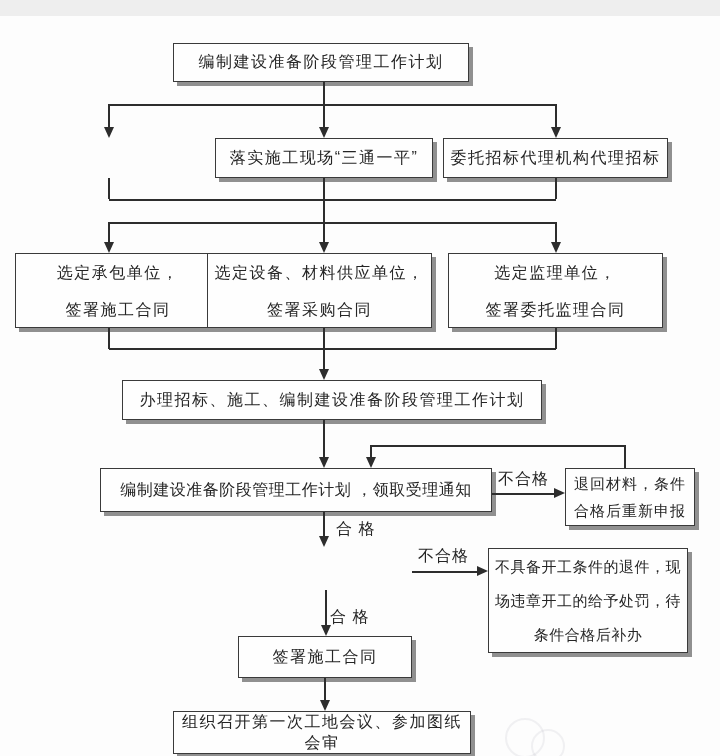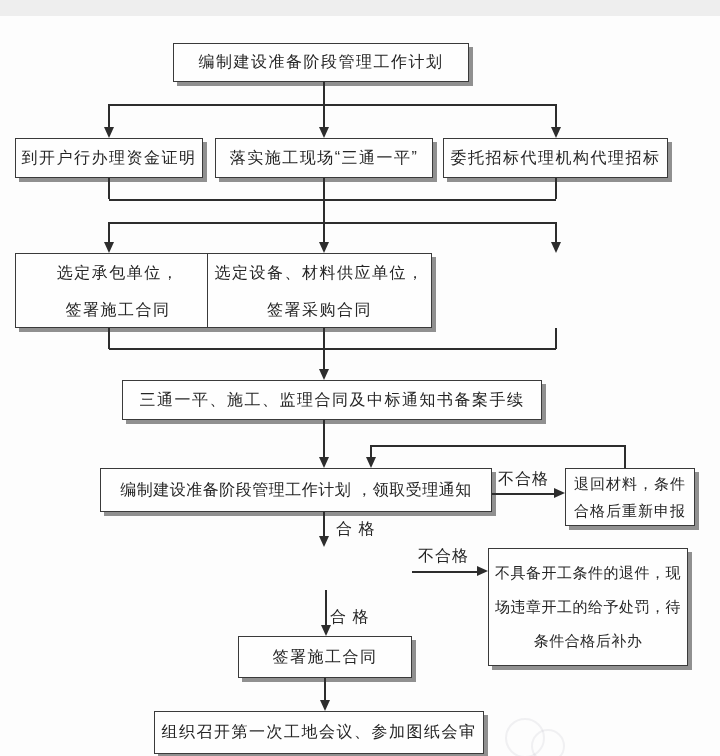--- a/index.html
+++ b/index.html
@@ -44,50 +44,51 @@
 
   <div class="vl" style="left:323.25px;top:66px;height:22px;"></div>
   <div class="hl" style="left:108.5px;top:88px;width:447.5px;"></div>
   <div class="vl" style="left:108.25px;top:88px;height:24px;"></div>
   <div class="vl" style="left:323.25px;top:88px;height:24px;"></div>
   <div class="vl" style="left:555.25px;top:88px;height:24px;"></div>
   <div class="arr-d" style="left:103.5px;top:111px;"></div>
   <div class="arr-d" style="left:318.5px;top:111px;"></div>
   <div class="arr-d" style="left:550.5px;top:111px;"></div>
 
-  <div class="node" style="left:15px;top:122px;width:188px;height:40px;">到开户行办理资金证明</div>
   <div class="node" style="left:215px;top:122px;width:218px;height:40px;">落实施工现场“三通一平”</div>
   <div class="node" style="left:443px;top:122px;width:225px;height:40px;font-family:Liberation Serif, serif;">委托招标代理机构代理招标</div>
 
   <div class="vl" style="left:108.25px;top:162px;height:21px;"></div>
   <div class="vl" style="left:323.25px;top:162px;height:21px;"></div>
   <div class="vl" style="left:555.25px;top:162px;height:21px;"></div>
   <div class="hl" style="left:108.5px;top:183px;width:447.5px;"></div>
   <div class="vl" style="left:323.25px;top:183px;height:23px;"></div>
   <div class="hl" style="left:108.5px;top:206px;width:447.5px;"></div>
   <div class="vl" style="left:108.25px;top:206px;height:21px;"></div>
   <div class="vl" style="left:323.25px;top:206px;height:21px;"></div>
   <div class="vl" style="left:555.25px;top:206px;height:21px;"></div>
   <div class="arr-d" style="left:103.5px;top:226px;"></div>
   <div class="arr-d" style="left:318.5px;top:226px;"></div>
   <div class="arr-d" style="left:550.5px;top:226px;"></div>
 
   <div class="node n2" style="left:15px;top:237px;width:206px;height:75px;">选定承包单位，
 签署施工合同</div>
   <div class="node n2" style="left:207px;top:237px;width:225px;height:75px;">选定设备、材料供应单位，
 签署采购合同</div>
+  <div class="node n2" style="left:448px;top:237px;width:215px;height:75px;">选定监理单位，
+签署委托监理合同</div>
 
   <div class="vl" style="left:108.25px;top:312px;height:21px;"></div>
   <div class="vl" style="left:323.25px;top:312px;height:21px;"></div>
   <div class="vl" style="left:555.25px;top:312px;height:21px;"></div>
   <div class="hl" style="left:108.5px;top:332px;width:447.5px;"></div>
   <div class="vl" style="left:323.25px;top:332px;height:22px;"></div>
   <div class="arr-d" style="left:318.5px;top:353px;"></div>
 
-  <div class="node" style="left:122px;top:364px;width:420px;height:40px;">三通一平、施工、监理合同及中标通知书备案手续</div>
+  <div class="node" style="left:122px;top:364px;width:420px;height:40px;">办理招标、施工、编制建设准备阶段管理工作计划</div>
 
   <div class="vl" style="left:323.25px;top:404px;height:38px;"></div>
   <div class="arr-d" style="left:318.5px;top:441px;"></div>
 
   <div class="vl" style="left:624.25px;top:429px;height:23px;"></div>
   <div class="hl" style="left:371px;top:429px;width:255px;"></div>
   <div class="vl" style="left:370.25px;top:429px;height:13px;"></div>
   <div class="arr-d" style="left:365.5px;top:441px;"></div>
 
   <div class="node tight" style="left:100px;top:452px;width:392px;height:44px;">编制建设准备阶段管理工作计划 ，领取受理通知</div>
@@ -101,31 +102,31 @@
 
   <div class="vl" style="left:323.25px;top:496px;height:24px;"></div>
   <div class="arr-d" style="left:318.5px;top:520px;"></div>
   <div class="elabel" style="left:336px;top:503px;width:60px;">合 格</div>
 
 
   <div class="hl" style="left:412px;top:555px;width:65px;"></div>
   <div class="arr-r" style="left:477px;top:550.25px;"></div>
   <div class="elabel" style="left:418px;top:530px;width:66px;">不合格</div>
 
-  <div class="node np" style="left:488px;top:532px;width:200px;height:118px;">不具备开工条件的退件，现
+  <div class="node np" style="left:488px;top:532px;width:200px;height:105px;">不具备开工条件的退件，现
 场违章开工的给予处罚，待
 条件合格后补办</div>
 
   <div class="vl" style="left:325.25px;top:574px;height:36px;"></div>
   <div class="arr-d" style="left:320.5px;top:609px;"></div>
   <div class="elabel" style="left:330px;top:591px;width:60px;">合 格</div>
 
   <div class="node" style="left:238px;top:620px;width:174px;height:42px;">签署施工合同</div>
 
   <div class="vl" style="left:324.25px;top:662px;height:23px;"></div>
   <div class="arr-d" style="left:319.5px;top:684px;"></div>
 
-  <div class="node" style="left:154px;top:695px;width:330px;height:43px;">组织召开第一次工地会议、参加图纸会审</div>
+  <div class="node" style="left:173px;top:695px;width:298px;height:43px;">组织召开第一次工地会议、参加图纸会审</div>
 
   <div class="wm" style="left:505px;top:702px;width:36px;height:36px;"></div>
   <div class="wm" style="left:531px;top:713px;width:30px;height:30px;"></div>
 
 </div>
 
 </body></html>

